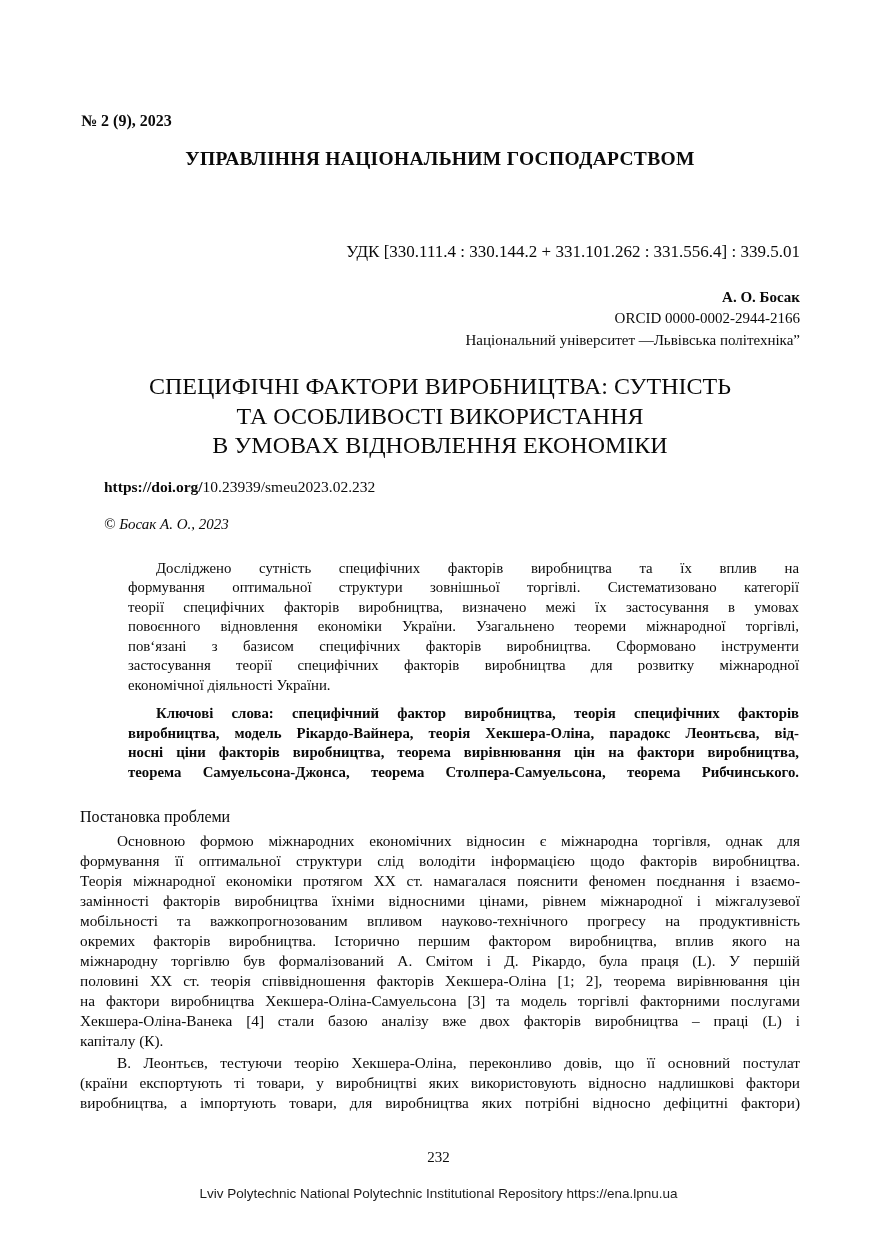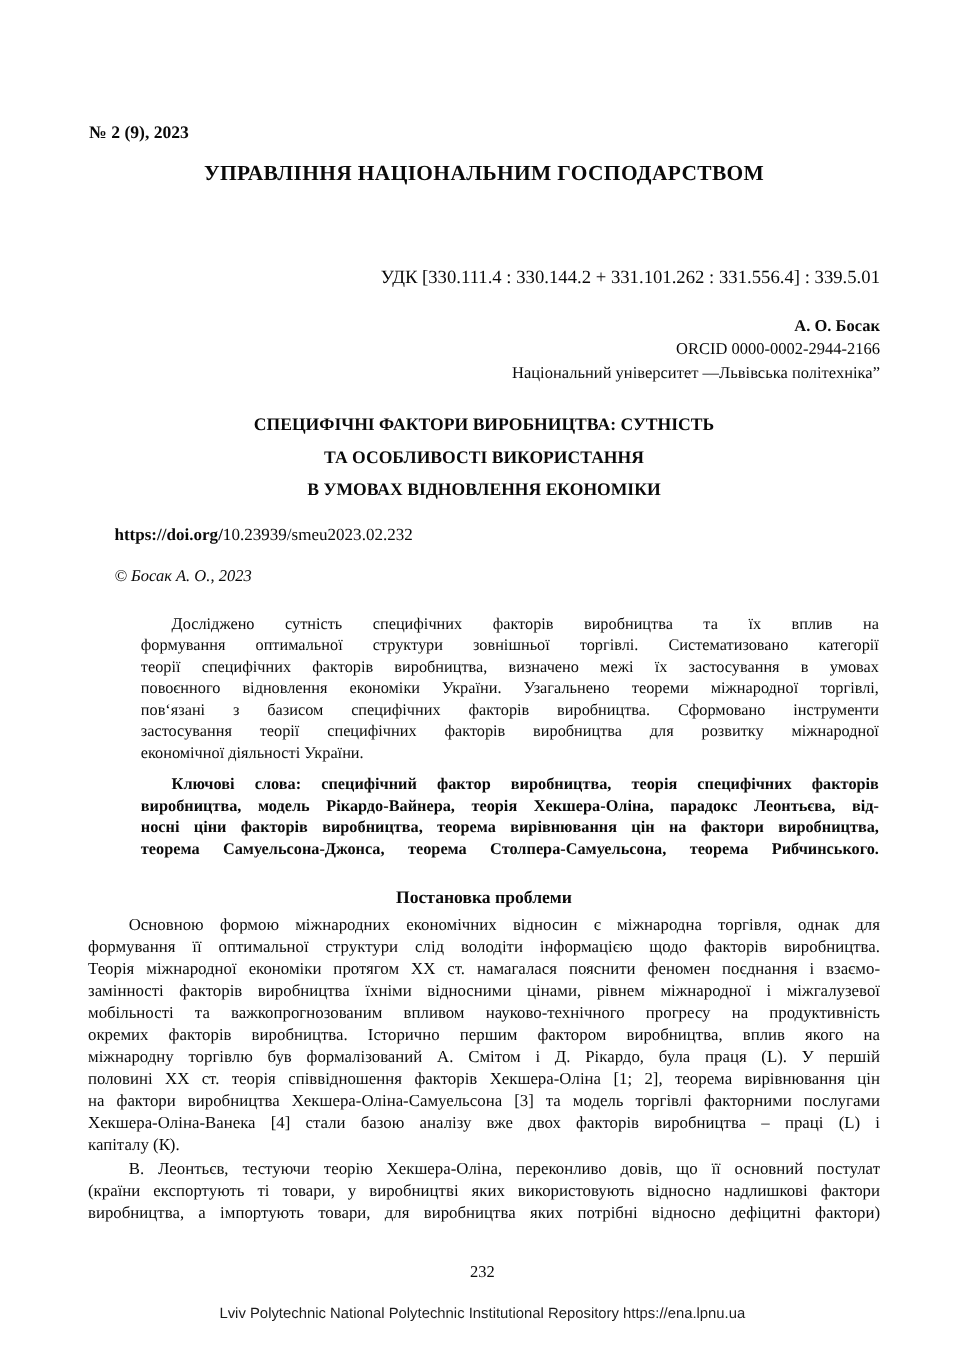--- a/index.html
+++ b/index.html
@@ -47,22 +47,22 @@
   }
   .author-block {
     left: 80px; top: 287px; width: 720px;
     text-align: right;
     font-size: 15px;
     line-height: 21.3px;
   }
   .author-name { font-weight: bold; }
   .article-title {
     left: 80px; top: 372px; width: 720px;
-    font-weight: bold;
-    font-size: 16px;
+    font-weight: normal;
+    font-size: 24px;
     line-height: 29.5px;
   }
   .article-title .line { text-align: center; }
   .doi-line {
     left: 104px; top: 478px;
     font-size: 15.5px;
   }
   .doi-label { font-weight: bold; }
   .copyright {
     left: 104px; top: 516px;
@@ -76,22 +76,21 @@
     line-height: 19.45px;
   }
   .keywords {
     left: 128px; top: 704px; width: 671px;
     font-weight: bold;
     font-size: 14.8px;
     line-height: 19.6px;
   }
   .body-heading {
     left: 80px; top: 808px; width: 720px;
-    text-align: center;
-    font-weight: bold;
+    font-weight: normal;
     font-size: 16px;
   }
   .para1 {
     left: 80px; top: 831px; width: 720px;
     font-size: 15.3px;
     line-height: 19.95px;
   }
   .para2 {
     left: 80px; top: 1053px; width: 720px;
     font-size: 15.3px;

